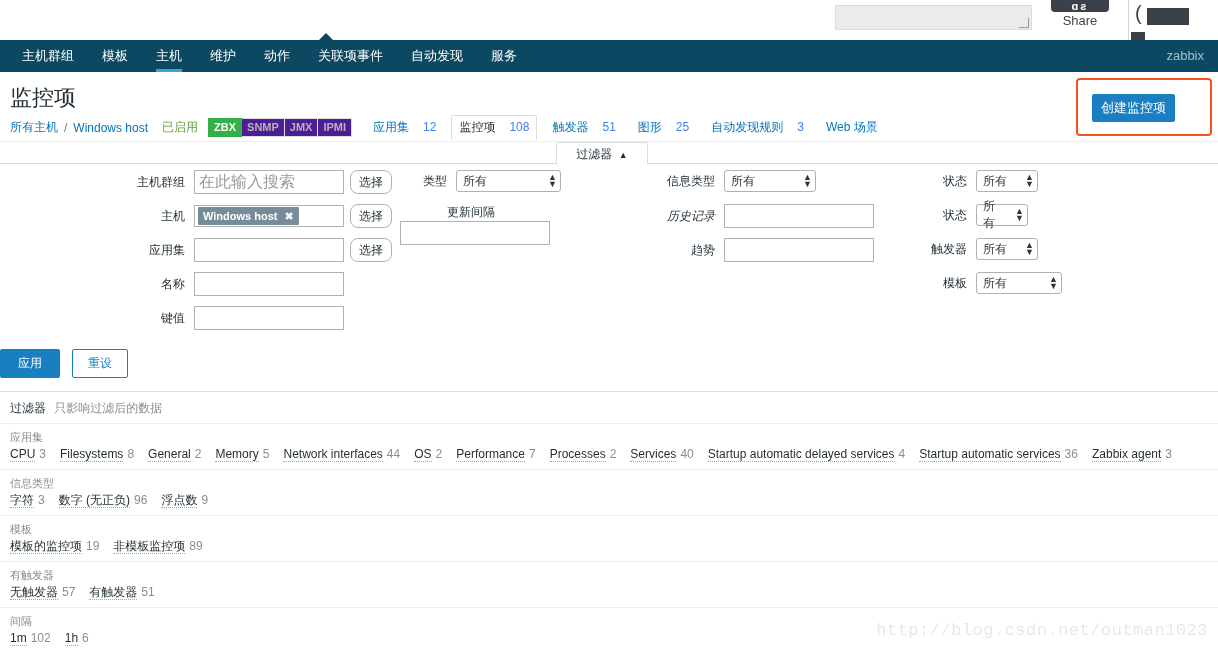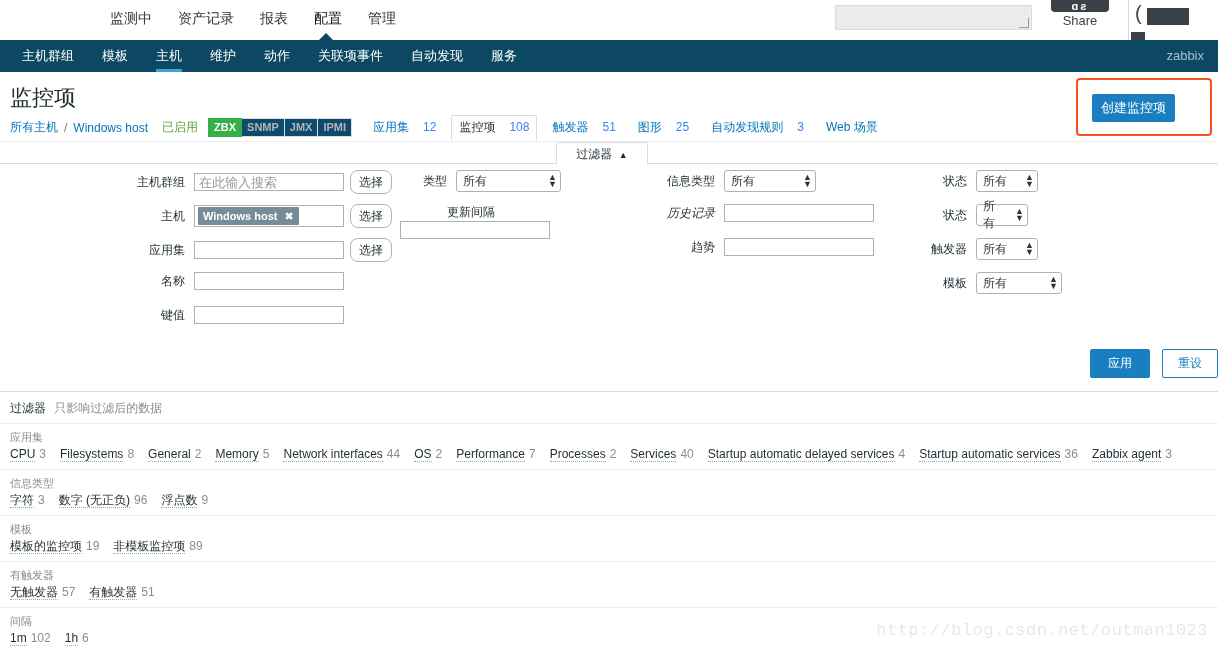--- a/index.html
+++ b/index.html
@@ -199,21 +199,21 @@
     display: inline-block;
     font-size: 11px;
     font-weight: bold;
     padding: 2px 5px;
     line-height: 13px;
     color: #ffffff;
     background: #34af4a;
     border: 1px solid #34af4a;
   }
   .badge.off {
-    background: #0c4a6e;
+    background: #4c1d95;
     color: #b5b5b5;
     border: 1px solid #dfdfdf;
     border-left: none;
     font-weight: bold;
   }
   .crumb-tabs { display: flex; align-items: center; margin-left: 14px; gap: 0; }
   .crumb-tab {
     color: #0275b8;
     padding: 3px 7px;
     margin-right: 8px;
@@ -262,24 +262,24 @@
   }
   .frow { position: absolute; display: flex; align-items: center; }
   .flabel {
     text-align: right;
     color: #1f2c33;
     font-size: 12px;
     padding-right: 9px;
     white-space: nowrap;
   }
   .finput {
-    height: 18px;
+    height: 24px;
     border: 1px solid #b1b1b1;
     background: #ffffff;
-    font-size: 13px;
+    font-size: 16px;
     font-family: inherit;
     color: #333;
     padding: 0 4px;
     outline: none;
   }
   .finput::placeholder { color: #9a9a9a; }
   .fselect {
     height: 22px;
     border: 1px solid #b1b1b1;
     border-radius: 3px;
@@ -335,21 +335,21 @@
     align-items: center;
     gap: 7px;
     border-radius: 1px;
   }
   .chip .x { font-size: 11px; font-weight: bold; cursor: pointer; }
 
   .filter-actions {
     position: absolute;
     left: 0; right: 0; top: 185px;
     display: flex;
-    justify-content: flex-end;
+    justify-content: flex-start;
     gap: 12px;
   }
   .btn-apply {
     background: #1a7fc1;
     color: #fff;
     border: 1px solid #1a7fc1;
     border-radius: 2px;
     font-size: 12px;
     font-family: inherit;
     padding: 5px 17px;
@@ -397,27 +397,20 @@
     letter-spacing: 0.5px;
     white-space: nowrap;
   }
 </style>
 </head>
 <body>
 
 <div id="page">
 
   <div class="topbar">
-    <div class="topmenu">
-      <span class="topmenu-item">监测中</span>
-      <span class="topmenu-item">资产记录</span>
-      <span class="topmenu-item">报表</span>
-      <span class="topmenu-item active">配置</span>
-      <span class="topmenu-item">管理</span>
-    </div>
     <div class="header-search"></div>
     <div class="share-widget">
       <div class="share-pill">
           <div class="glyphs">ɑƨ</div>
         </div>
       <div class="share-label">Share</div>
     </div>
     <div class="right-widget">
       <div class="paren">(</div>
       <div class="blk"></div>

